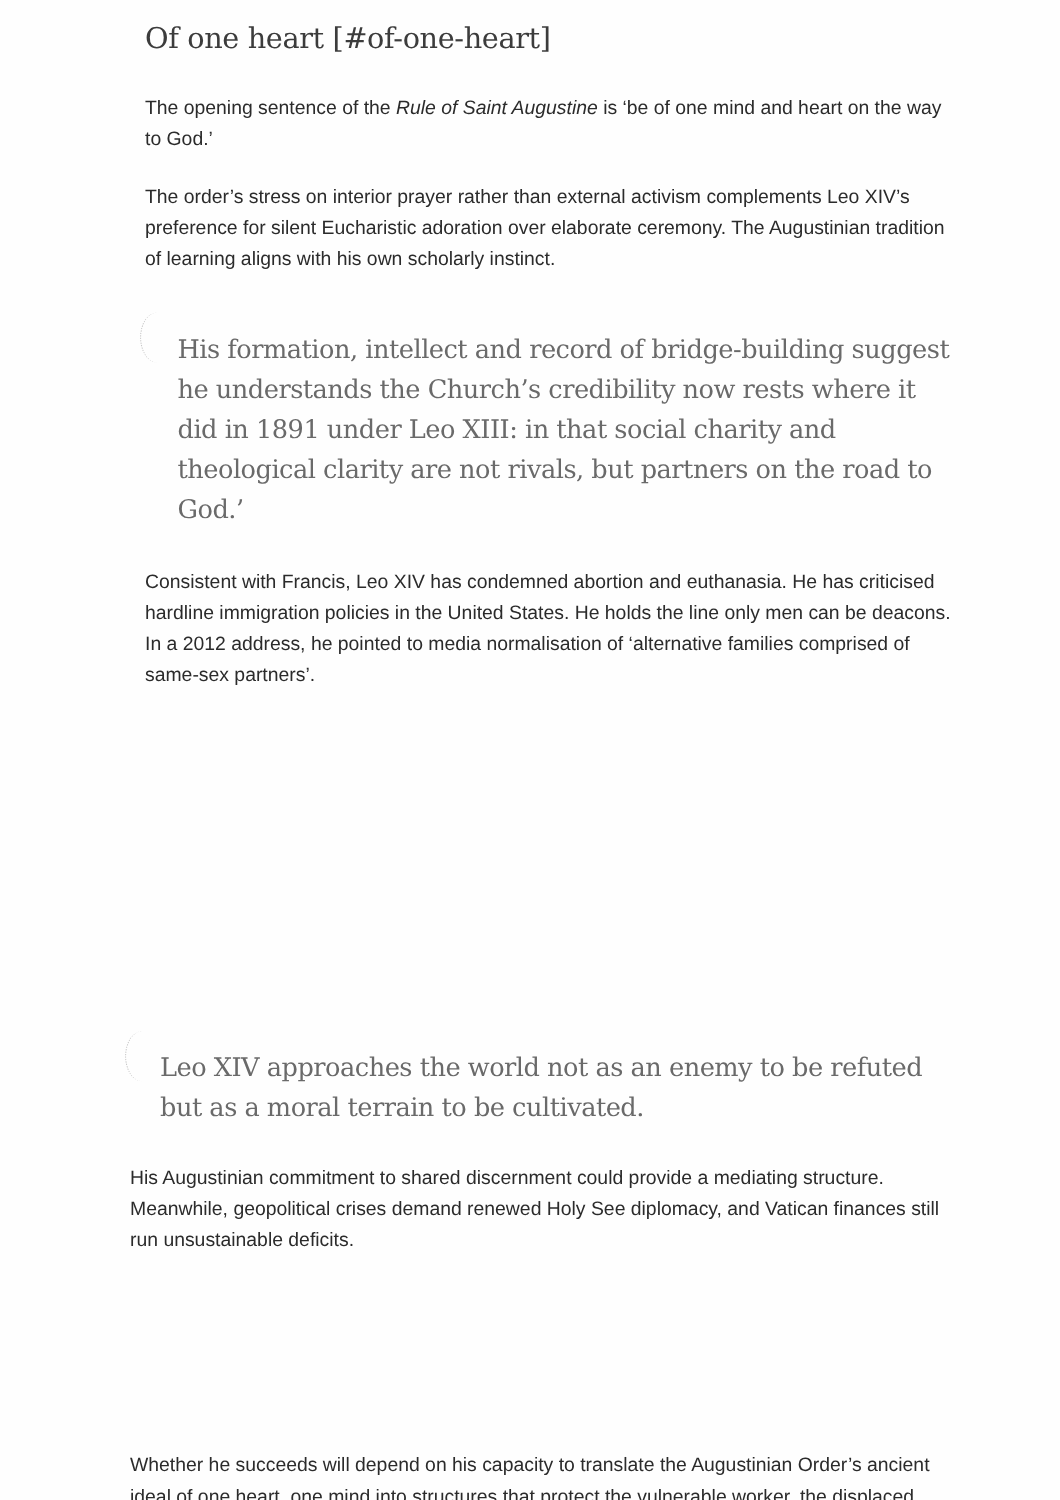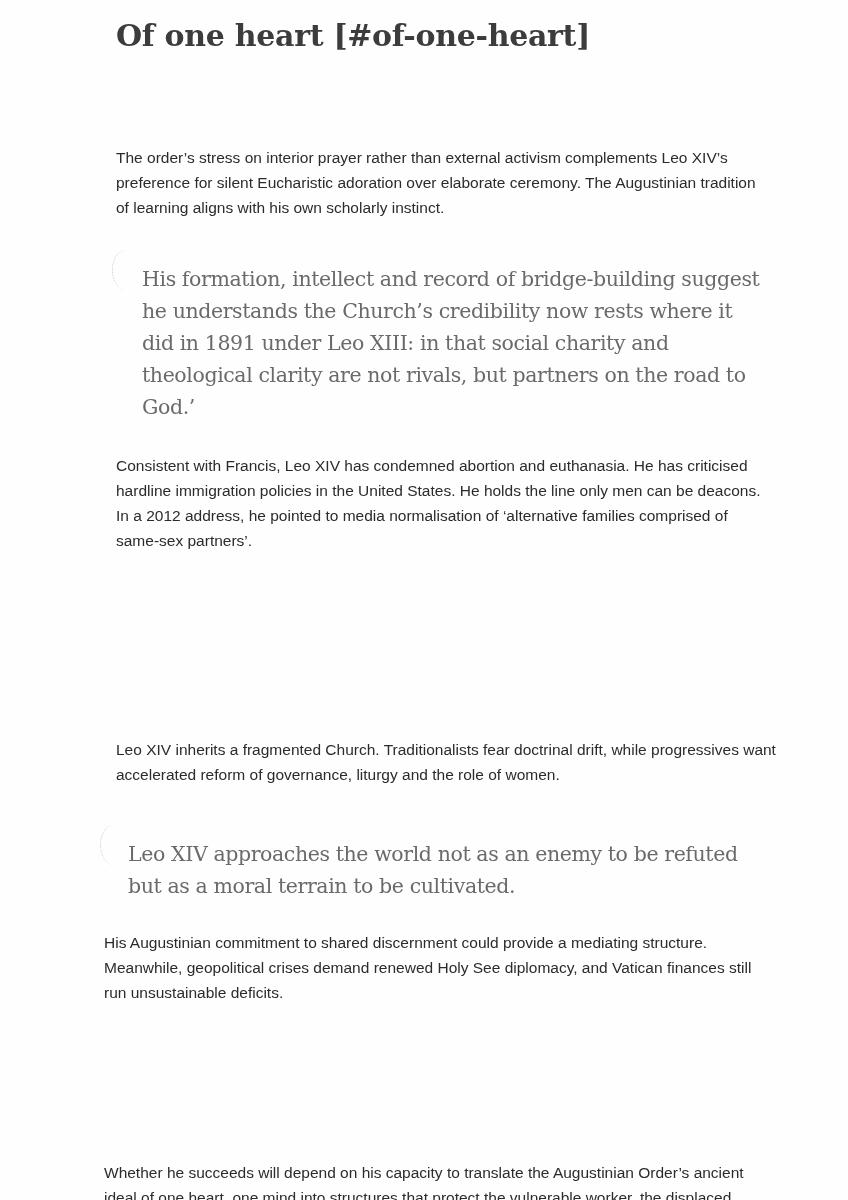--- a/index.html
+++ b/index.html
@@ -1,21 +1,21 @@
 <!DOCTYPE html>
 <html><head>
 <meta charset="utf-8">
 <style>
   html, body { margin: 0; padding: 0; background: #ffffff; }
   body { width: 848px; height: 1200px; position: relative; overflow: hidden; color: #2a2a2a; }
   .page { position: absolute; left: 0; top: 0; width: 848px; height: 1200px; background: #fefefe; }
   .h2 {
     position: absolute; left: 116px;
-    font-family: "DejaVu Serif", serif; font-weight: bold;
-    font-size: 30px; color: #3c3c3c; margin: 0; letter-spacing: -0.3px;
+    font-family: "DejaVu Serif", serif; font-weight: normal;
+    font-size: 23px; color: #3c3c3c; margin: 0; letter-spacing: -0.3px;
   }
   .p {
     position: absolute; left: 116px; width: 650px;
     font-family: "Liberation Sans", sans-serif; font-size: 15.5px;
     line-height: 25px; color: #2b2b2b; margin: 0;
   }
   .p em { font-style: italic; }
   .quote {
     position: absolute; left: 132px; width: 620px;
     font-family: "DejaVu Serif", serif; font-size: 20.5px; line-height: 32px;
@@ -26,31 +26,31 @@
     border-left: 1px dotted #c8c8c8; border-radius: 50%;
   }
 </style>
 </head>
 <body>
 
 <div class="page">
 
   <h2 class="h2" style="top:18px;">Of one heart [#of-one-heart]</h2>
 
+  <p class="p" style="top:74px;"><span>The opening sentence of the </span><em>Rule of Saint Augustine</em><span> is ‘be of one mind and heart on the way to God.’</span></p>
 
   <p class="p" style="top:145px; width:640px;">The order’s stress on interior prayer rather than external activism complements Leo XIV’s preference for silent Eucharistic adoration over elaborate ceremony. The Augustinian tradition of learning aligns with his own scholarly instinct.</p>
 
   <span class="qmark" style="left:112px; top:250px;"></span>
   <p class="quote" style="top:253px;">His formation, intellect and record of bridge-building suggest he understands the Church’s credibility now rests where it did in 1891 under Leo XIII: in that social charity and theological clarity are not rivals, but partners on the road to God.’</p>
 
   <p class="p" style="top:453px;">Consistent with Francis, Leo XIV has condemned abortion and euthanasia. He has criticised hardline immigration policies in the United States. He holds the line only men can be deacons. In a 2012 address, he pointed to media normalisation of ‘alternative families comprised of same-sex partners’.</p>
 
 
 
-  <p class="p" style="top:737px; width:660px;">Leo XIV inherits a fragmented Church. Traditionalists fear doctrinal drift, while progressives want accelerated reform of governance, liturgy and the role of women.</p>
 
   <span class="qmark" style="left:100px; top:825px;"></span>
   <p class="quote" style="top:828px; left:118px;">Leo XIV approaches the world not as an enemy to be refuted but as a moral terrain to be cultivated.</p>
 
   <p class="p" style="top:930px; left:104px; width:670px;">His Augustinian commitment to shared discernment could provide a mediating structure. Meanwhile, geopolitical crises demand renewed Holy See diplomacy, and Vatican finances still run unsustainable deficits.</p>
 
 
   <p class="p" style="top:1160px; left:104px; width:640px;">Whether he succeeds will depend on his capacity to translate the Augustinian Order’s ancient ideal of one heart, one mind into structures that protect the vulnerable worker, the displaced migrant and the wounded planet.</p>
 
 </div>

